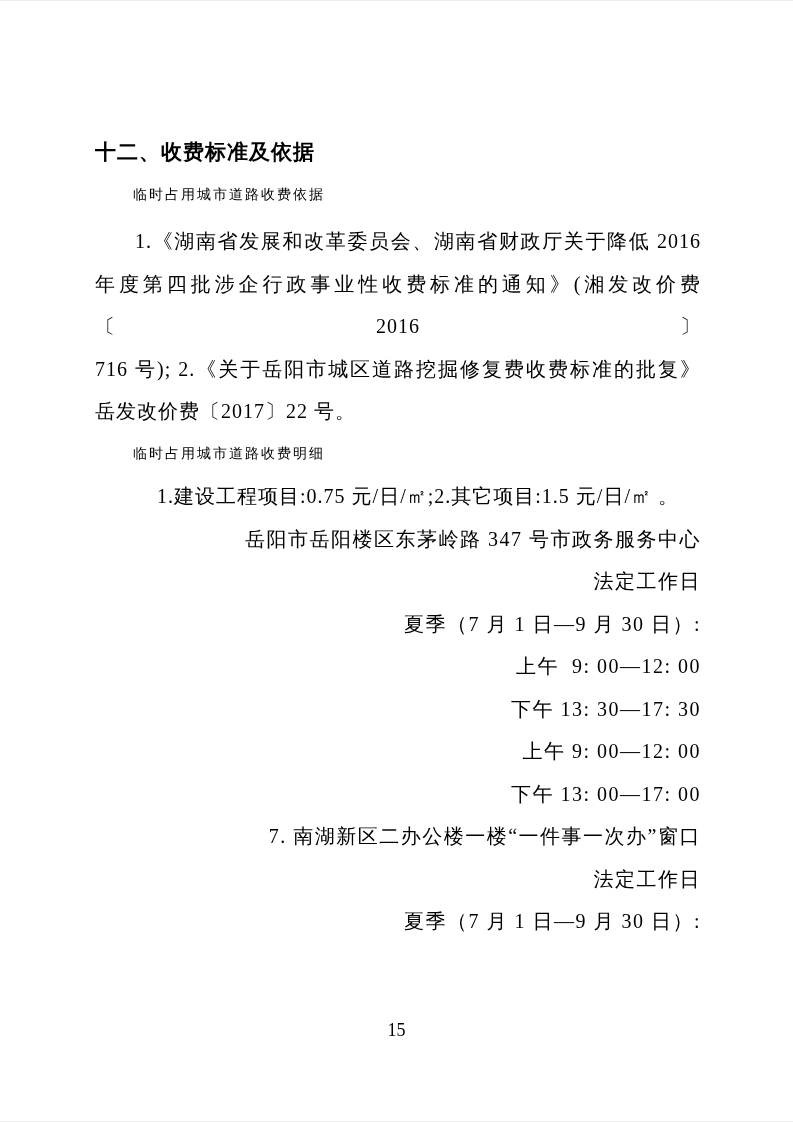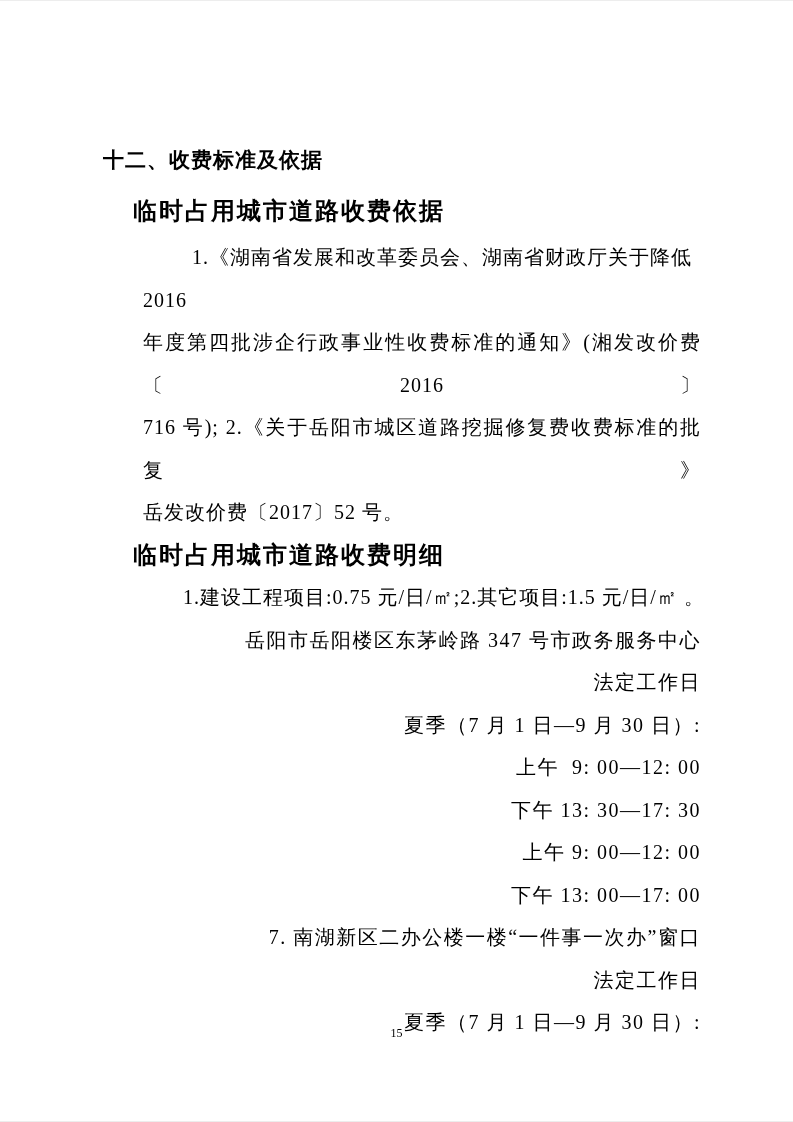--- a/index.html
+++ b/index.html
@@ -17,49 +17,48 @@
     overflow: hidden;
     box-sizing: border-box;
     border-top: 1px solid #ededed;
     border-bottom: 1px solid #ededed;
   }
   .content {
     padding: 130px 92px 0 95px;
   }
   
   .sec-title {
-    margin: 8px;
+    margin: 0;
     font-family: "Liberation Sans", sans-serif;
     font-weight: bold;
     font-size: 21px;
     letter-spacing: 1px;
     line-height: 42.5px;
     white-space: pre;
   }
   .sec13 {
     margin-top: 38px;
   }
   
   .subhead {
-    font-weight: bold;
-    font-size: 24px;
+    font-weight: normal;
+    font-size: 14px;
     letter-spacing: 2px;
     line-height: 42.5px;
     padding-left: 38px;
     white-space: pre;
   }
   
   .para {
     margin-top: 4px;
   }
   .pline {
     font-size: 20px;
     letter-spacing: 1px;
     line-height: 42.5px;
-    margin-left: 48px;
   }
   .just {
     text-align: justify;
     text-align-last: justify;
   }
   .indent {
     text-indent: 40px;
     text-align: center;
   }
   .nowrap {
@@ -72,40 +71,40 @@
     line-height: 42.5px;
     white-space: pre;
     text-align: right;
   }
   .page-number {
     position: absolute;
     left: 0;
     right: 0;
     bottom: 80px;
     text-align: center;
-    font-size: 12px;
+    font-size: 18px;
     font-family: "Liberation Serif", serif;
     color: #000000;
   }
 </style>
 </head>
 <body>
 
 <div class="page">
   <div class="content">
 
     <h2 class="sec-title">十二、收费标准及依据</h2>
 
     <div class="subhead">临时占用城市道路收费依据</div>
 
     <div class="para">
       <div class="pline just indent">1.《湖南省发展和改革委员会、湖南省财政厅关于降低 2016</div>
       <div class="pline just">年度第四批涉企行政事业性收费标准的通知》(湘发改价费〔2016〕</div>
       <div class="pline just">716 号); 2.《关于岳阳市城区道路挖掘修复费收费标准的批复》</div>
-      <div class="pline nowrap">岳发改价费〔2017〕52 号。</div>
+      <div class="pline nowrap">岳发改价费〔2017〕22 号。</div>
     </div>
 
     <div class="subhead">临时占用城市道路收费明细</div>
 
     <div class="pline indent nowrap">1.建设工程项目:0.75 元/日/㎡;2.其它项目:1.5 元/日/㎡ 。</div>
 
 
     <div class="bline">岳阳市岳阳楼区东茅岭路 347 号市政务服务中心</div>
     <div class="bline">法定工作日</div>
     <div class="bline">夏季（7 月 1 日—9 月 30 日）:</div>

